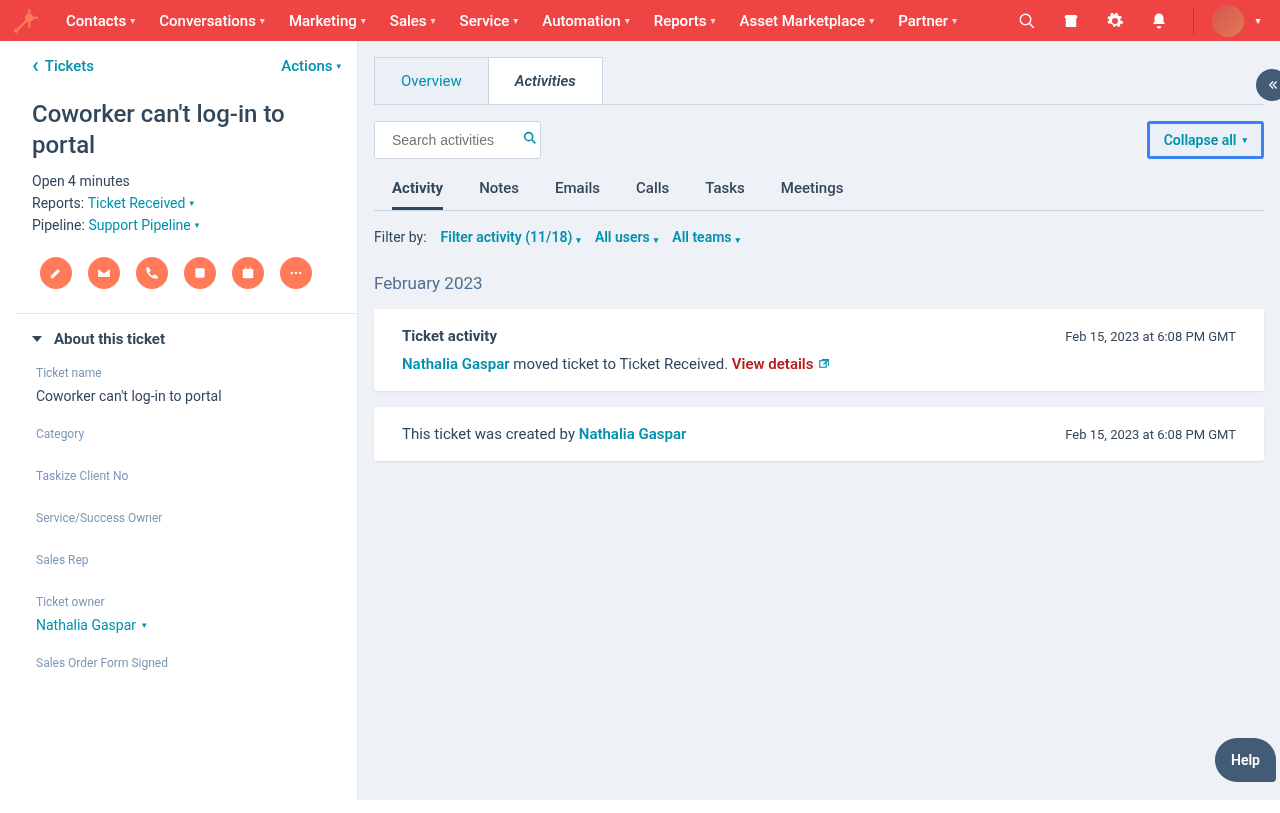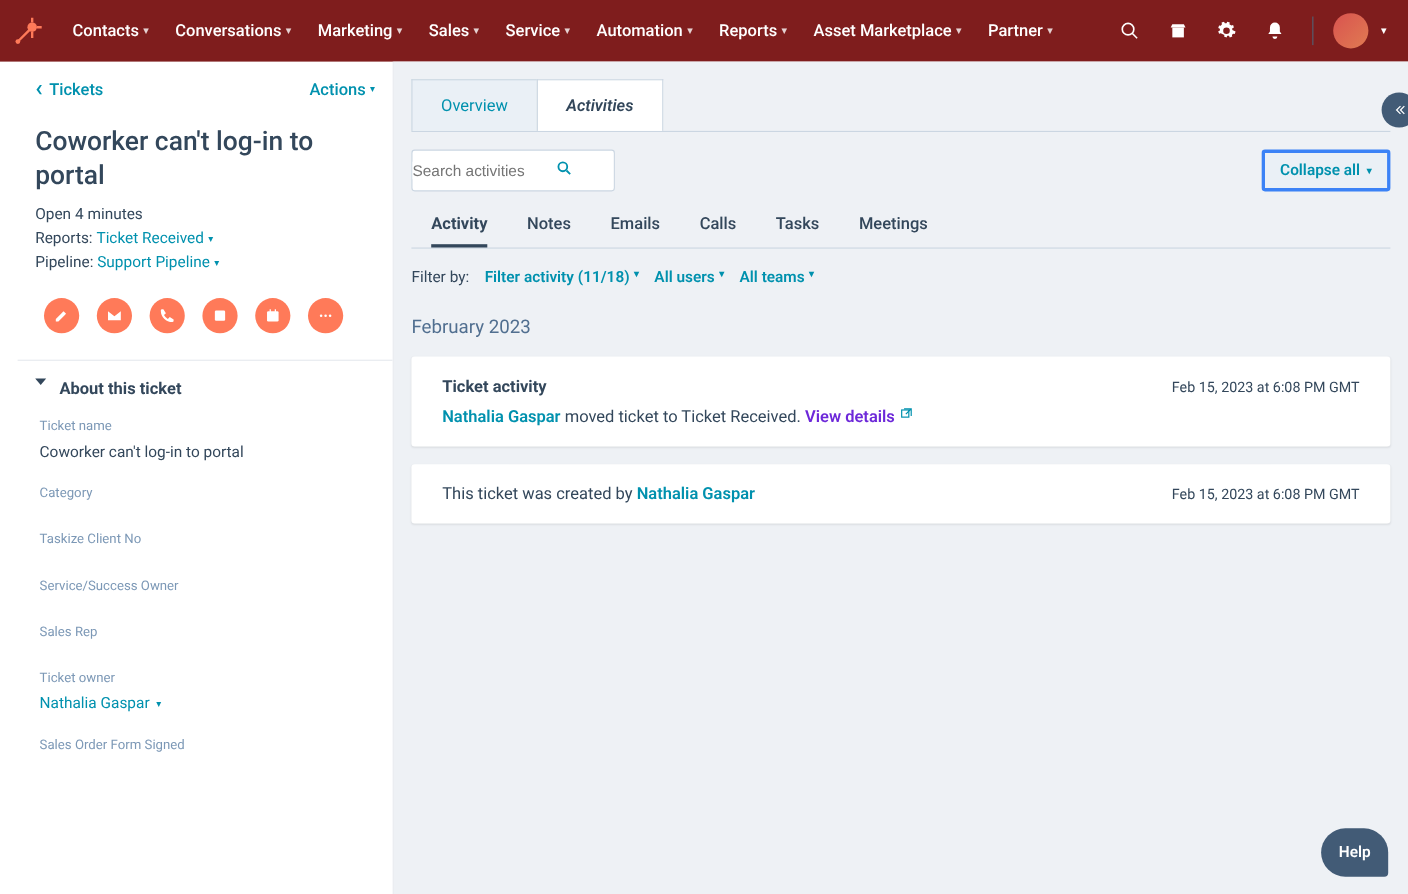--- a/index.html
+++ b/index.html
@@ -1,17 +1,17 @@
 <!DOCTYPE html>
 <html><head>
 <meta charset="utf-8">
 <style>
 * { box-sizing: border-box; margin: 0; padding: 0; }
 body { font-family: -apple-system, BlinkMacSystemFont, "Segoe UI", Roboto, sans-serif; background: #fff; color: #33475b; width: 1280px; height: 813px; overflow: hidden; }
-.topnav { height: 56px; background: #7f1d1d; display: flex; align-items: center; padding: 0 12px; gap: 4px; }
+.topnav { height: 41px; background: #ef4444; display: flex; align-items: center; padding: 0 12px; gap: 4px; }
 .logo { width: 28px; height: 28px; margin-right: 12px; display: flex; align-items: center; justify-content: center; }
 .nav-item { color: #fff; font-size: 15px; font-weight: 500; padding: 0 10px; display: flex; align-items: center; gap: 4px; cursor: pointer; }
 .nav-item .chev { font-size: 10px; opacity: 0.8; }
 .nav-spacer { flex: 1; }
 .nav-icon { color: #fff; width: 40px; height: 40px; display: flex; align-items: center; justify-content: center; cursor: pointer; }
 .avatar { width: 32px; height: 32px; border-radius: 50%; background: linear-gradient(135deg, #d9534f, #e07b52); cursor: pointer; margin-left: 4px; }
 .nav-divider { width: 1px; height: 26px; background: #516375; margin: 0 10px; }
 
 .main { display: flex; height: calc(813px - 54px); }
 
@@ -24,63 +24,63 @@
 .ticket-title { font-size: 24px; font-weight: 500; color: #33475b; margin-top: 22px; line-height: 1.3; }
 .ticket-meta { font-size: 14px; color: #33475b; margin-top: 12px; }
 .ticket-meta .label { color: #33475b; }
 .ticket-meta .link { color: #0091ae; cursor: pointer; display: inline-flex; align-items: center; gap: 4px; }
 .meta-row { margin-top: 6px; }
 
 .action-buttons { display: flex; gap: 16px; margin-top: 24px; padding: 0 0 24px 24px; }
 .circle-btn { width: 32px; height: 32px; border-radius: 50%; background: #ff7a59; display: flex; align-items: center; justify-content: center; cursor: pointer; }
 .circle-btn svg { fill: #fff; width: 14px; height: 14px; }
 
-.about-header { border-top: 1px solid #e5e9ee; padding: 16px 16px 10px 16px; display: flex; gap: 12px; cursor: pointer; }
+.about-header { border-top: 1px solid #e5e9ee; padding: 16px 16px 10px 16px; display: flex; align-items: center; gap: 12px; cursor: pointer; }
 .caret-down { display: inline-block; width: 0; height: 0; border-left: 5px solid transparent; border-right: 5px solid transparent; border-top: 6px solid #33475b; }
 .about-header .title { font-weight: 700; font-size: 15px; }
 
 .field { padding: 8px 20px 14px 20px; }
 .field-label { font-size: 12px; color: #7c98b6; margin-bottom: 6px; }
 .field-value { font-size: 14px; color: #33475b; display: inline-flex; align-items: center; gap: 6px; }
 .field-value.link { color: #0091ae; cursor: pointer; }
 
 
 .right { flex: 1; background: #eef1f5; position: relative; padding: 16px; }
 .tabs-bar { display: flex; border-bottom: 1px solid #cbd6e2; margin: 0 0 0 0; }
 .tab { padding: 14px 26px; font-size: 15px; color: #0091ae; background: #eaf0f6; border: 1px solid #cbd6e2; border-bottom: none; cursor: pointer; margin-right: -1px; }
 .tab.active { background: #fff; color: #33475b; font-weight: 600; font-style: italic; }
 
 .search-row { display: flex; justify-content: space-between; margin-top: 16px; }
-.search-box { background: #fff; border: 1px solid #cbd6e2; border-radius: 3px; display: flex; align-items: center; padding: 8px 0; width: 185px; }
+.search-box { background: #fff; border: 1px solid #cbd6e2; border-radius: 3px; display: flex; align-items: center; padding: 8px 17px; width: 167px; }
 .search-box input { border: none; outline: none; font-size: 14px; width: 130px; }
 .search-icon { color: #0091ae; }
 .collapse-btn { background: #eaf0f6; border: 3px solid #3b82f6; border-radius: 3px; padding: 8px 14px; color: #0091ae; font-weight: 600; font-size: 14px; cursor: pointer; display: inline-flex; align-items: center; gap: 6px; }
 
 .sub-tabs { display: flex; gap: 36px; margin-top: 20px; padding: 0 18px; border-bottom: 1px solid #cbd6e2; }
 .sub-tab { font-size: 15px; color: #33475b; font-weight: 500; padding-bottom: 10px; cursor: pointer; }
 .sub-tab.active { font-weight: 700; border-bottom: 3px solid #33475b; }
 
 .filter-row { margin-top: 18px; display: flex; gap: 14px; font-size: 14px; align-items: center; }
 .filter-label { color: #33475b; }
-.filter-pill { color: #0091ae; font-weight: 600; cursor: pointer; display: inline-flex; align-items: flex-start; gap: 4px; }
+.filter-pill { color: #0091ae; font-weight: 600; cursor: pointer; display: inline-flex; align-items: flex-end; gap: 4px; }
 
 .month-header { margin-top: 28px; font-size: 17px; color: #516f90; }
 
 .card { background: #fff; border-radius: 3px; padding: 18px 28px; margin-top: 16px; box-shadow: 0 1px 2px rgba(0,0,0,0.08); }
 .card-row { display: flex; justify-content: space-between; align-items: baseline; }
 .card-title { font-weight: 700; font-size: 15px; }
 .card-time { font-size: 13px; color: #33475b; }
 .card-body { margin-top: 10px; font-size: 15px; }
 .card-body .user { color: #0091ae; font-weight: 600; }
-.card-body .view { color: #6d28d9; font-weight: 600; cursor: pointer; display: inline-flex; align-items: flex-start; gap: 4px; }
+.card-body .view { color: #b91c1c; font-weight: 600; cursor: pointer; display: inline-flex; align-items: center; gap: 4px; }
 
 .slide-btn { position: absolute; right: -8px; top: 28px; width: 32px; height: 32px; border-radius: 50%; background: #425b76; display: flex; align-items: center; justify-content: center; cursor: pointer; }
 .slide-btn svg { fill: #fff; width: 14px; height: 14px; }
 
-.help-fab { position: absolute; right: 18px; bottom: 18px; background: #425b76; color: #fff; padding: 14px 16px; border-radius: 24px 24px 4px 24px; font-size: 14px; font-weight: 600; cursor: pointer; }
+.help-fab { position: absolute; right: 4px; bottom: 18px; background: #425b76; color: #fff; padding: 14px 16px; border-radius: 24px 24px 4px 24px; font-size: 14px; font-weight: 600; cursor: pointer; }
 
 .sm-chev { font-size: 9px; }
 </style>
 </head>
 <body>
 
 <div class="topnav">
   <div class="logo">
     <svg viewBox="0 0 24 24" width="26" height="26">
         <circle cx="15" cy="9" r="4" fill="#ff7a59"></circle>

